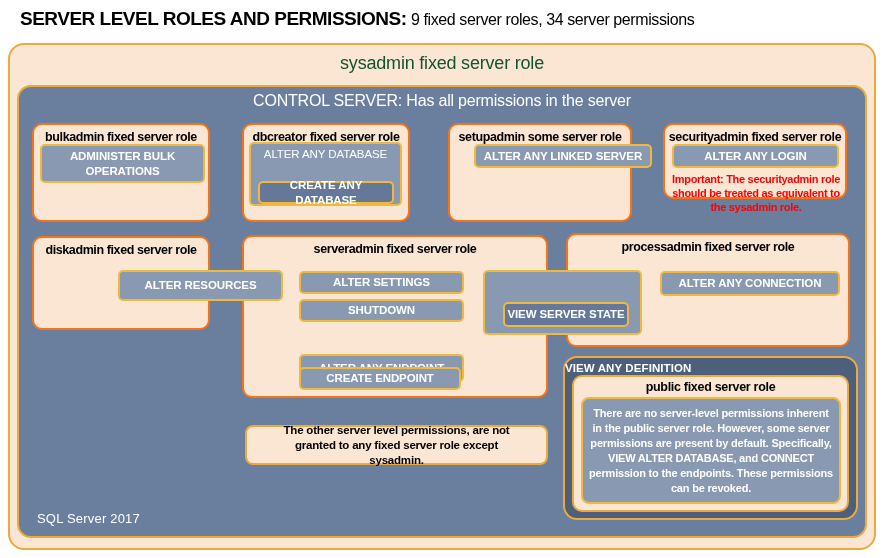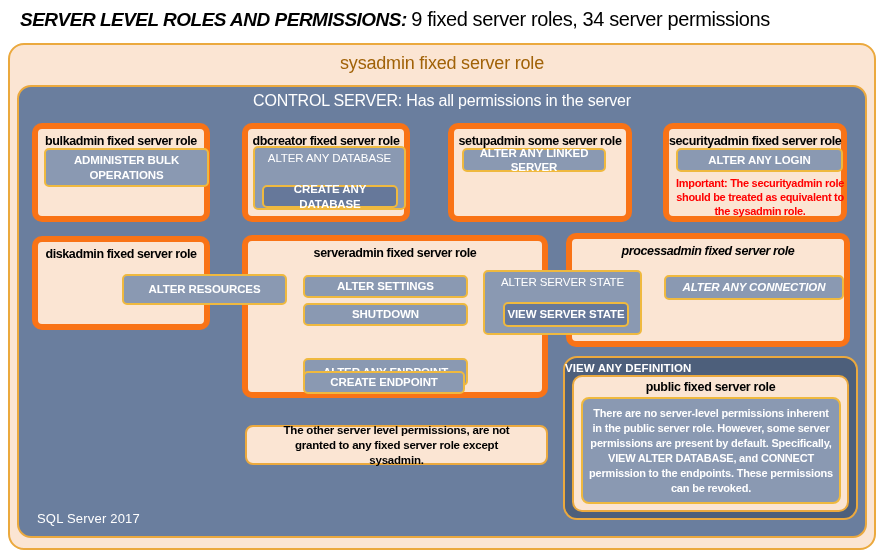--- a/index.html
+++ b/index.html
@@ -4,42 +4,42 @@
 <style>
   * { margin: 0; padding: 0; box-sizing: border-box; }
   html, body { background: #ffffff; }
   .stage {
     position: relative; width: 883px; height: 558px; background: #ffffff;
     font-family: "Liberation Sans", sans-serif; overflow: hidden;
   }
   .abs { position: absolute; }
 
   .page-title { left: 20px; top: 8px; white-space: nowrap; }
-  .t-main { font-size: 19px; font-weight: bold; color: #000; letter-spacing: -0.5px; font-style: italic; }
-  .t-sub  { font-size: 20px; color: #000; letter-spacing: -0.4px; }
+  .t-main { font-size: 19px; font-weight: bold; color: #000; letter-spacing: -0.5px; }
+  .t-sub  { font-size: 16px; color: #000; letter-spacing: -0.4px; }
 
   .outer-box {
     left: 8px; top: 43px; width: 868px; height: 507px;
     background: #FBE5D3; border: 2px solid #EBA93E; border-radius: 16px;
   }
   .sysadmin-title {
     left: 8px; top: 53px; width: 868px; text-align: center;
-    font-size: 18px; color: #a16207; letter-spacing: -0.2px;
+    font-size: 18px; color: #14532d; letter-spacing: -0.2px;
   }
   .control-box {
     left: 17px; top: 85px; width: 850px; height: 453px;
     background: #6A7E9E; border: 2px solid #EBA93E; border-radius: 14px;
   }
   .control-title {
     left: 17px; top: 92px; width: 850px; text-align: center;
     font-size: 16px; color: #ffffff; letter-spacing: -0.2px;
   }
 
   .role-box {
-    background: #FBE5D3; border: 6px solid #f97316; border-radius: 10px;
+    background: #FBE5D3; border: 2px solid #f97316; border-radius: 10px;
   }
   .role-title {
     padding-top: 5px; text-align: center; font-size: 12.5px; font-weight: bold;
     color: #000; letter-spacing: -0.4px; white-space: nowrap;
   }
   .perm {
     position: absolute; background: #8A99B2; border: 2px solid #EFB93F; border-radius: 5px;
     color: #ffffff; font-weight: bold; font-size: 11.5px; letter-spacing: -0.1px;
     display: flex; align-items: center; justify-content: center; text-align: center;
     line-height: 1.25;
@@ -116,49 +116,48 @@
   <div class="abs role-box" style="left:242px; top:123px; width:168px; height:99px;">
     <div class="role-title">dbcreator fixed server role</div>
     <div class="perm-group" style="left:5px; top:17px; width:153px; height:64px;">
       <div class="perm-group-label">ALTER ANY DATABASE</div>
       <div class="perm perm-dark" style="left:7px; top:37px; width:136px; height:23px;">CREATE ANY DATABASE</div>
     </div>
   </div>
 
   <div class="abs role-box" style="left:448px; top:123px; width:184px; height:99px;">
     <div class="role-title">setupadmin some server role</div>
-    <div class="perm" style="left:8px; top:19px; width:144px; height:24px;">ALTER ANY LINKED SERVER</div>
+    <div class="perm" style="left:24px; top:19px; width:178px; height:24px;">ALTER ANY LINKED SERVER</div>
   </div>
 
-  <div class="abs role-box" style="left:663px; top:123px; width:184px; height:99px;">
+  <div class="abs role-box" style="left:663px; top:123px; width:184px; height:76px;">
     <div class="role-title">securityadmin fixed server role</div>
     <div class="perm" style="left:7px; top:19px; width:167px; height:24px;">ALTER ANY LOGIN</div>
     <div class="important-note" style="left:2px; top:47px; width:178px;">Important: The securityadmin role should be treated as equivalent to the sysadmin role.</div>
   </div>
 
   <div class="abs role-box" style="left:32px; top:236px; width:178px; height:94px;">
     <div class="role-title">diskadmin fixed server role</div>
     <div class="perm overlay" style="left:84px; top:32px; width:165px; height:31px;">ALTER RESOURCES</div>
   </div>
 
   <div class="abs role-box" style="left:242px; top:235px; width:306px; height:163px;">
     <div class="role-title">serveradmin fixed server role</div>
     <div class="perm" style="left:55px; top:34px;  width:165px; height:23px;">ALTER SETTINGS</div>
     <div class="perm" style="left:55px; top:62px;  width:165px; height:23px;">SHUTDOWN</div>
     <div class="perm" style="left:55px; top:93px;  width:165px; height:28px;margin-top:24px;">ALTER ANY ENDPOINT</div>
     <div class="perm" style="left:55px; top:130px; width:162px; height:23px;">CREATE ENDPOINT</div>
   </div>
 
-  <div class="abs role-box" style="left:566px; top:233px; width:284px; height:114px;font-style:italic;">
+  <div class="abs role-box" style="left:566px; top:233px; width:284px; height:114px;">
     <div class="role-title">processadmin fixed server role</div>
     <div class="perm" style="left:92px; top:36px; width:180px; height:25px;">ALTER ANY CONNECTION</div>
   </div>
 
   <div class="abs perm-group overlay" style="left:483px; top:270px; width:159px; height:65px;">
-    <div class="perm-group-label">ALTER SERVER STATE</div>
     <div class="perm perm-dark" style="left:18px; top:30px; width:126px; height:25px;">VIEW SERVER STATE</div>
   </div>
 
   <div class="abs note-box">The other server level permissions, are not granted to any fixed server role except sysadmin.</div>
 
   <div class="abs vad-box">
     <div class="vad-title">VIEW ANY DEFINITION</div>
     <div class="public-box">
       <div class="public-title">public fixed server role</div>
       <div class="public-desc">There are no server-level permissions inherent in the public server role. However, some server permissions are present by default. Specifically, VIEW ALTER DATABASE, and CONNECT permission to the endpoints. These permissions can be revoked.</div>

